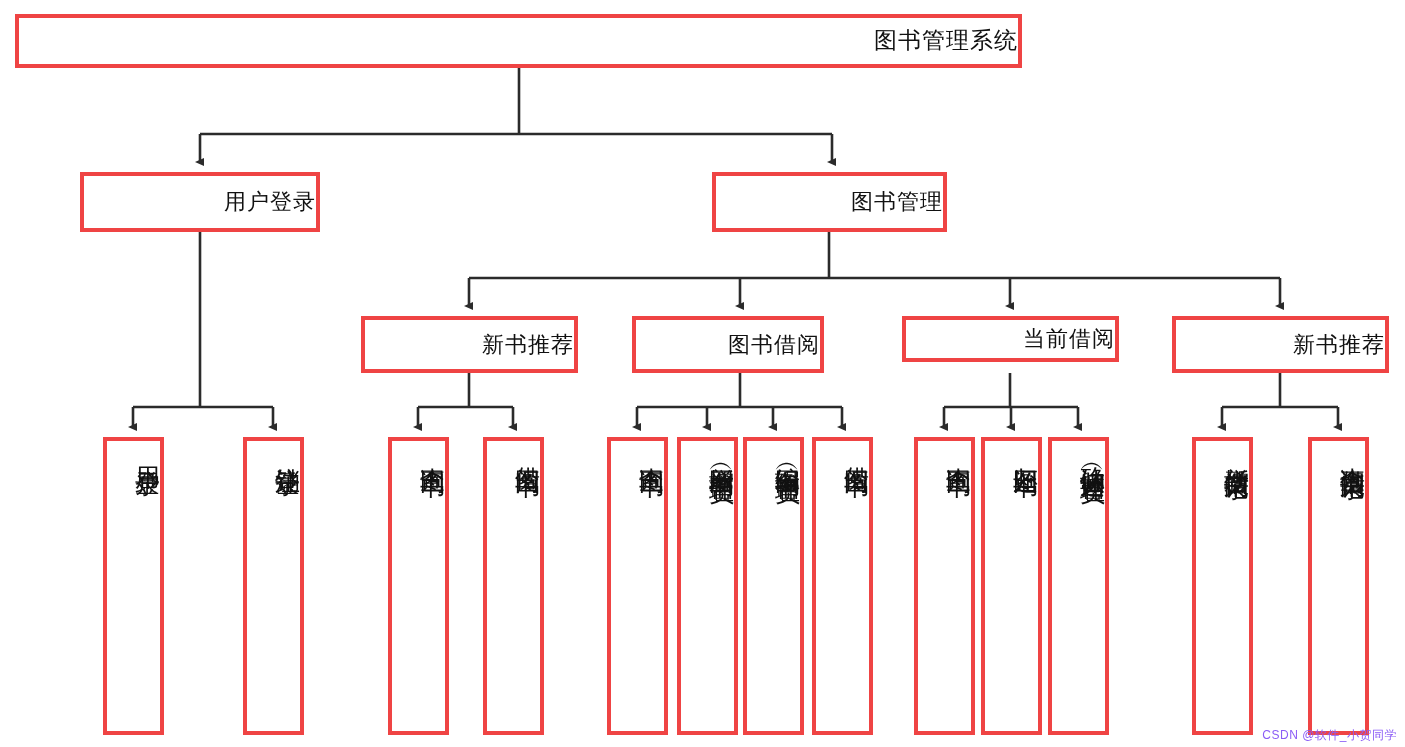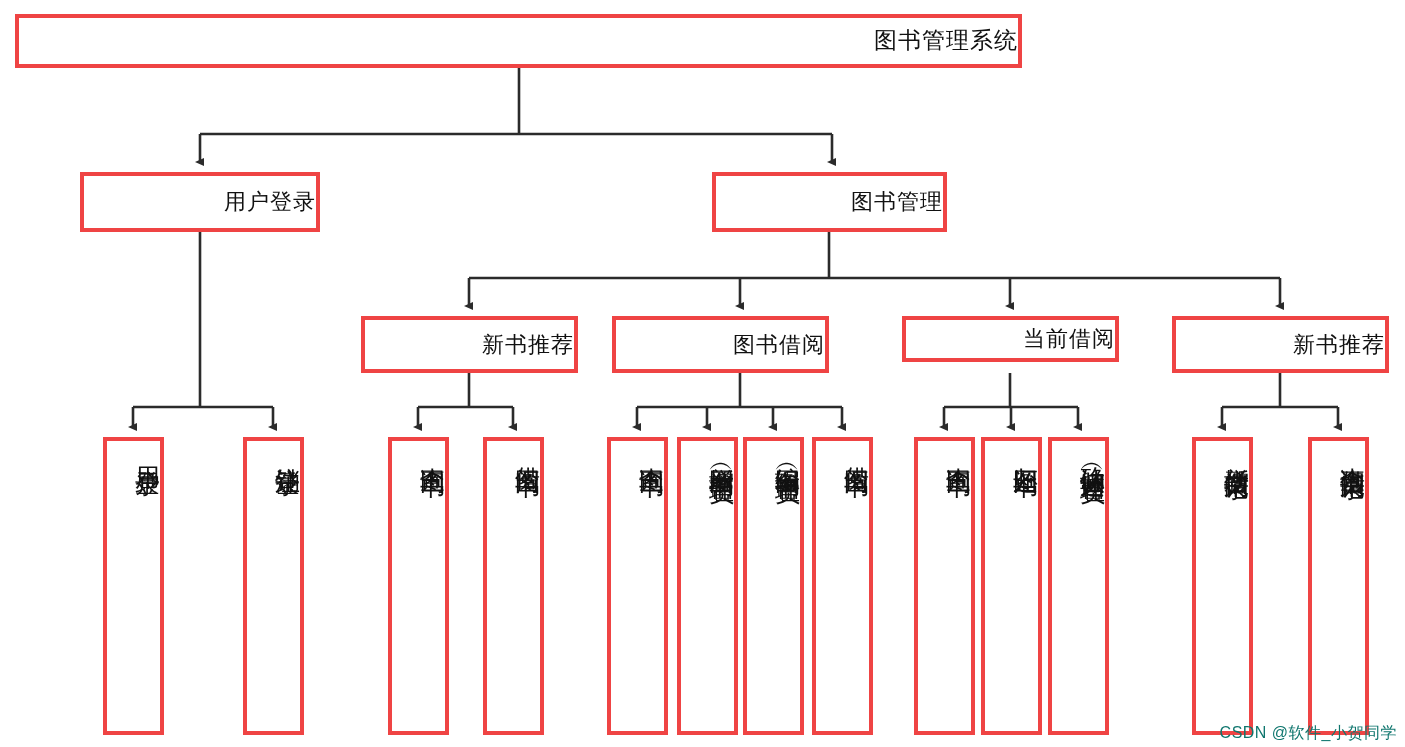--- a/index.html
+++ b/index.html
@@ -65,22 +65,22 @@
     white-space: pre-wrap;
     max-height: 290px;
   }
   .node.vert.tall .label {
     max-height: 292px;
   }
   .watermark {
     position: absolute;
     right: 8px;
     bottom: 3px;
-    font-size: 16px;
-    color: #0f766e;
+    font-size: 12px;
+    color: #8b5cf6;
     letter-spacing: 0.5px;
     z-index: 6;
     white-space: nowrap;
   }
 </style>
 </head>
 <body>
 
 <div id="canvas">
 
@@ -143,21 +143,21 @@
   </div>
 
   <div class="node horiz" style="left:712px; top:172px; width:235px; height:60px;">
     <span class="label">图书管理</span>
   </div>
 
   <div class="node horiz" style="left:361px; top:316px; width:217px; height:57px;">
     <span class="label">新书推荐</span>
   </div>
 
-  <div class="node horiz" style="left:612px; top:316px; width:217px; height:57px;">
+  <div class="node horiz" style="left:632px; top:316px; width:192px; height:57px;">
     <span class="label">图书借阅</span>
   </div>
 
   <div class="node horiz" style="left:902px; top:316px; width:217px; height:46px;">
     <span class="label">当前借阅</span>
   </div>
 
   <div class="node horiz" style="left:1172px; top:316px; width:217px; height:57px;">
     <span class="label">新书推荐</span>
   </div>

